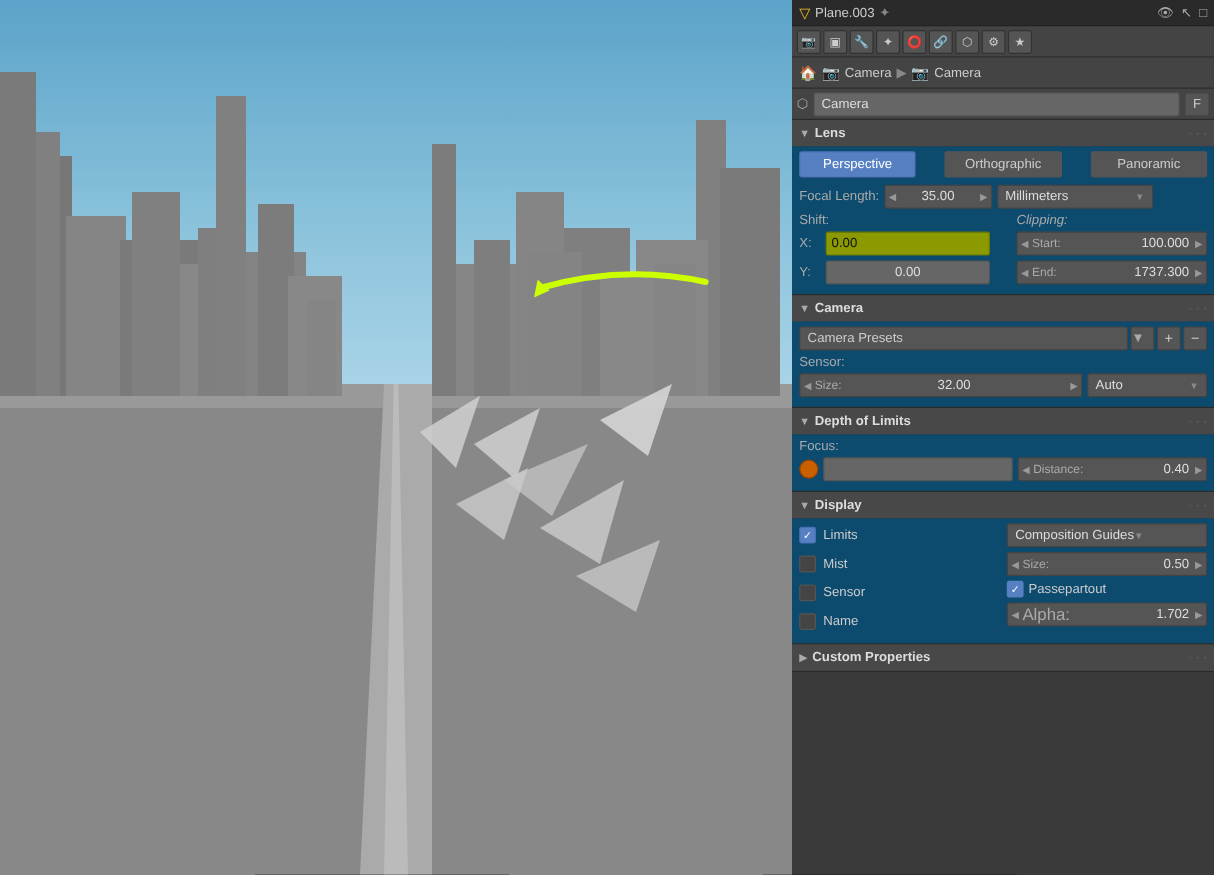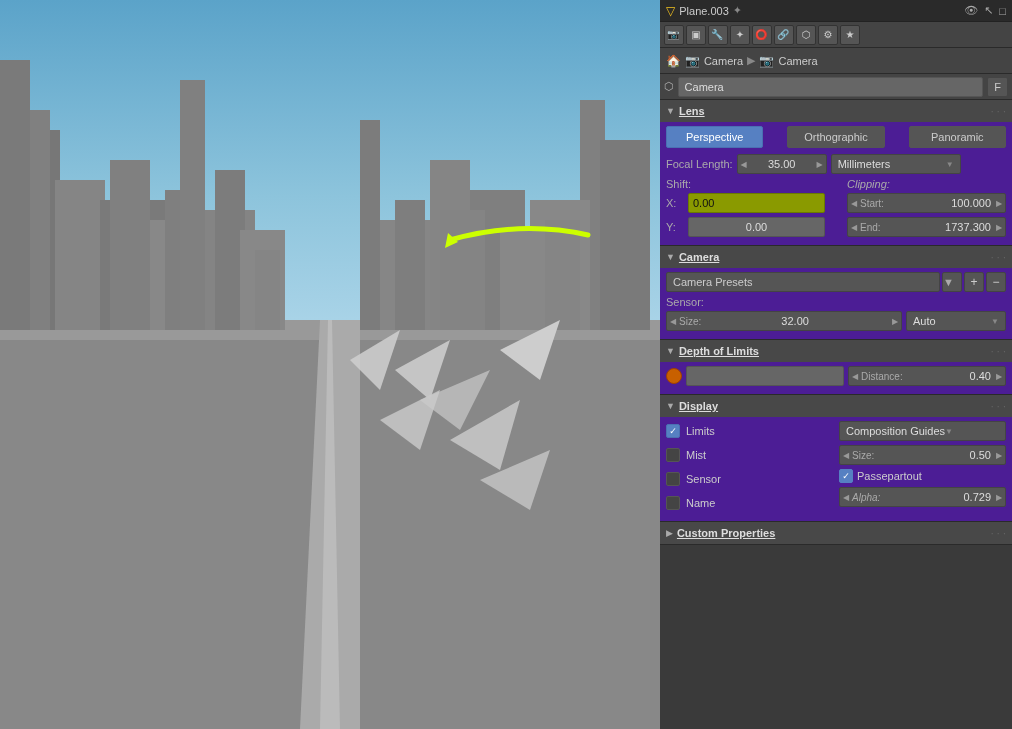--- a/index.html
+++ b/index.html
@@ -158,31 +158,30 @@
 
     .section-triangle {
       color: #aaa;
       font-size: 9px;
     }
 
     .section-title {
       color: #ddd;
       font-size: 11px;
       font-weight: bold;
-      text-decoration: underline;
     }
 
     .section-dots {
       color: #666;
       font-size: 10px;
     }
 
     .section-content {
       padding: 4px 6px;
-      background: #4c1d95;
+      background: #0c4a6e;
     }
 
     
     .tab-row {
       display: flex;
       gap: 2px;
       margin-bottom: 6px;
     }
 
     .tab-btn {
@@ -673,20 +672,21 @@
 
   <div class="section" data-name="dof-section">
     <div class="section-header" data-name="dof-section-header">
       <div class="section-header-left" data-name="dof-header-left">
         <span class="section-triangle" data-name="dof-collapse-triangle">▼</span>
         <span class="section-title" data-name="dof-section-title">Depth of Limits</span>
       </div>
       <span class="section-dots" data-name="dof-section-menu">· · ·</span>
     </div>
     <div class="section-content" data-name="dof-section-content">
+      <div style="color:#aaa;font-size:11px;margin-bottom:3px;" data-name="focus-label">Focus:</div>
       <div class="focus-row" data-name="focus-row">
         <div class="orange-circle" data-name="focus-object-icon"></div>
         <div class="focus-input" data-name="focus-input"></div>
         <div class="num-field-with-arrows" data-name="dof-distance-field" style="flex:1;">
           <span class="arrow-btn" data-name="dist-left-arrow">◀</span>
           <span style="font-size:10px;color:#aaa;" data-name="dist-label">Distance:</span>
           <span style="flex:1;text-align:right;font-size:11px;color:#ddd;padding-right:2px;" data-name="dist-value">0.40</span>
           <span class="arrow-btn" data-name="dist-right-arrow">▶</span>
         </div>
       </div>
@@ -736,22 +736,22 @@
               <span class="arrow-btn" data-name="disp-size-right-arrow">▶</span>
             </div>
           </div>
           <div class="passepartout-row" data-name="passepartout-row">
             <div class="passepartout-check" data-name="passepartout-checkbox"></div>
             <span class="check-label" data-name="passepartout-label">Passepartout</span>
           </div>
           <div class="size-field-row" data-name="alpha-row">
             <div class="num-field-with-arrows" data-name="alpha-field" style="flex:1;">
               <span class="arrow-btn" data-name="alpha-left-arrow">◀</span>
-              <span style="font-size:10px;color:#aaa;font-style:italic;" data-name="alpha-label">Alpha:</span>
-              <span style="flex:1;text-align:right;font-size:11px;color:#ddd;padding-right:2px;" data-name="alpha-value">0.729</span>
+              <span style="font-size:14px;color:#aaa;" data-name="alpha-label">Alpha:</span>
+              <span style="flex:1;text-align:right;font-size:11px;color:#ddd;padding-right:2px;" data-name="alpha-value">1.702</span>
               <span class="arrow-btn" data-name="alpha-right-arrow">▶</span>
             </div>
           </div>
         </div>
       </div>
     </div>
   </div>
 
   <div class="section" data-name="custom-props-section">
     <div class="section-header" data-name="custom-props-header">

